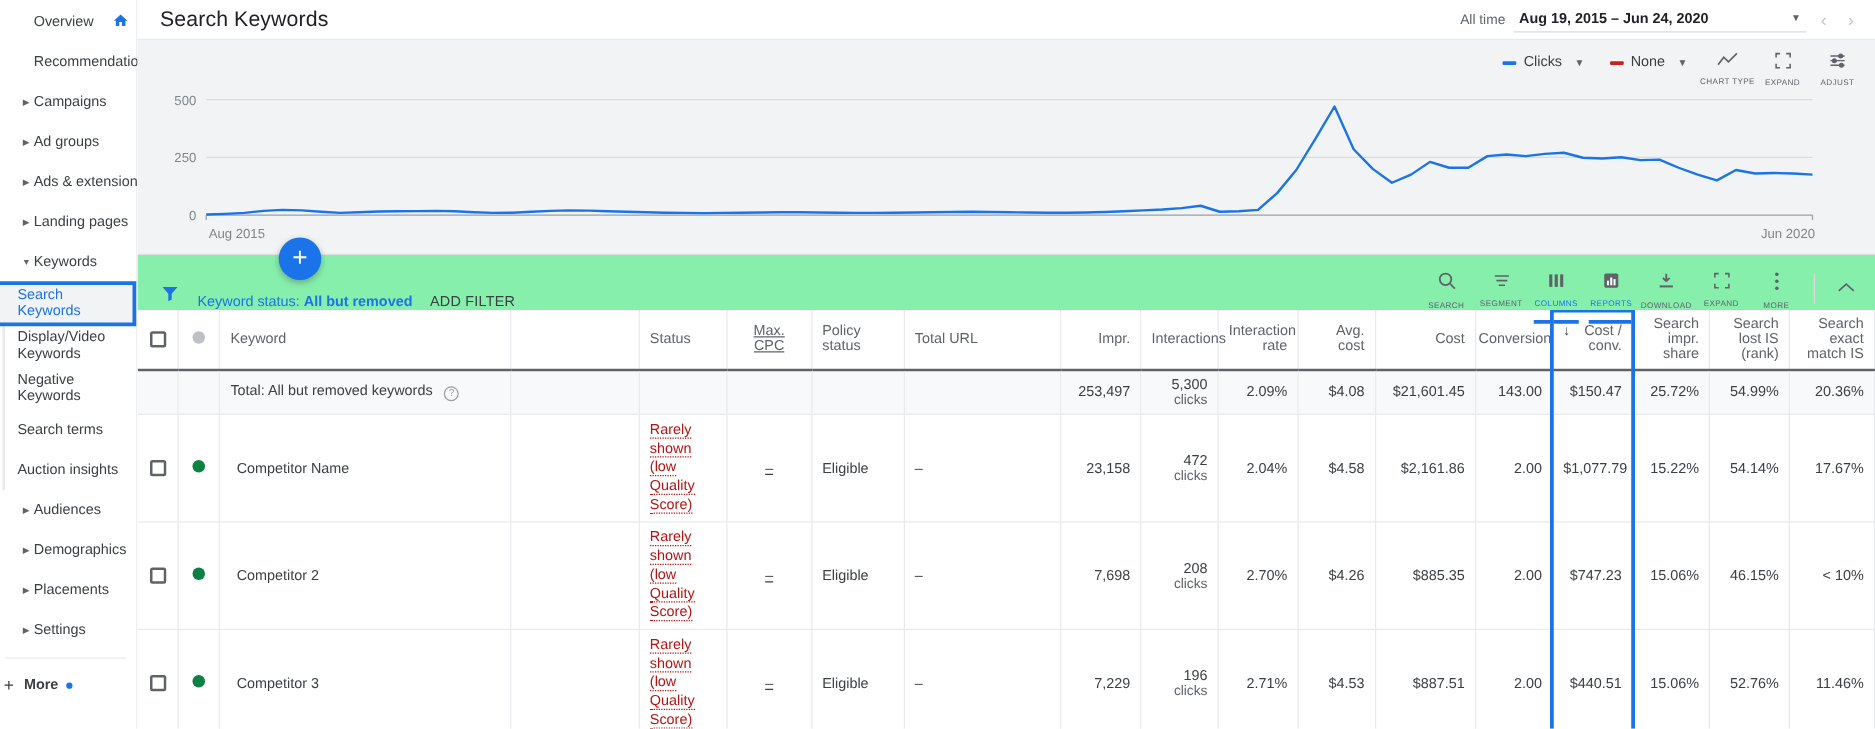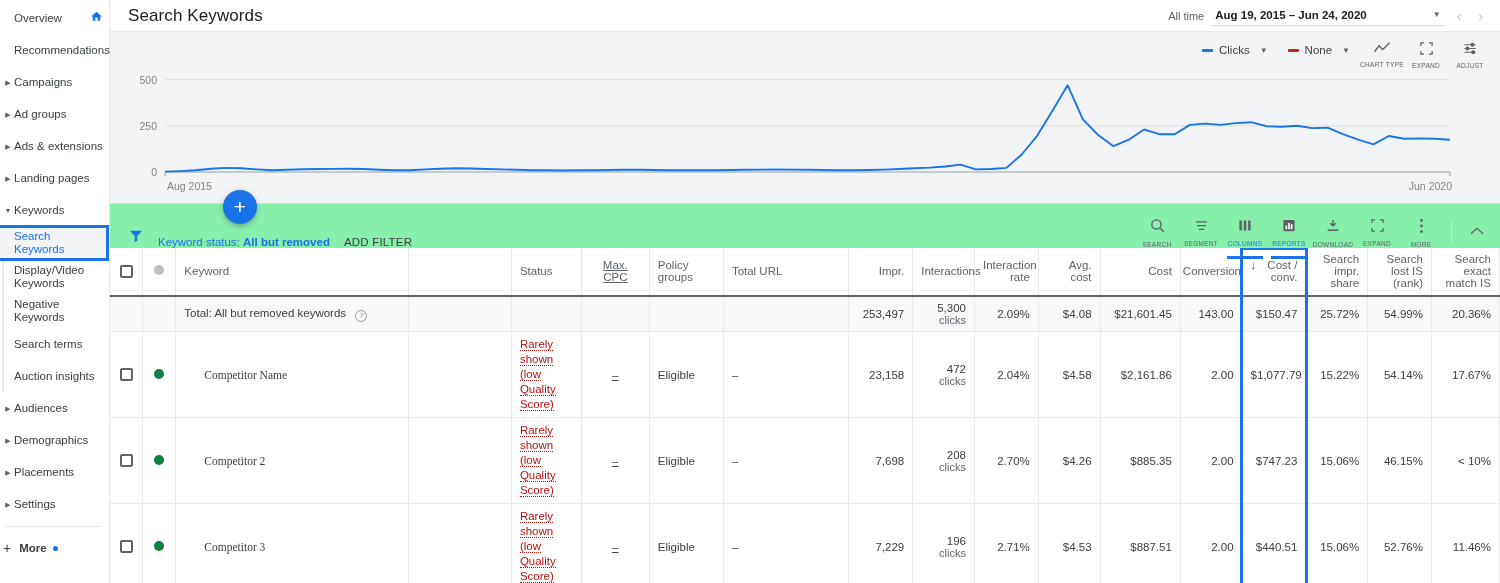--- a/index.html
+++ b/index.html
@@ -14,21 +14,21 @@
   
   .sidebar {
     width: 110px; min-width: 110px; height: 583px;
     background: #fff; position: relative;
     border-right: 1px solid #e8eaed;
     padding-top: 2px;
     font-size: 11.5px;
   }
   .nav-item {
     display: flex; align-items: center;
-    height: 32px; padding-left: 3px;
+    height: 32px; padding-left: 16px;
     color: #3c4043; white-space: nowrap;
     position: relative;
   }
   .nav-item .caret {
     width: 10px; min-width: 10px; font-size: 7px; color: #5f6368;
     line-height: 1; text-align: center; margin-right: 1px;
   }
   .nav-item .lbl { flex: 1; }
   .nav-item.no-caret .lbl { padding-left: 11px; }
   .nav-item .home-ic { color: #1a73e8; font-size: 13px; margin-right: 6px; }
@@ -147,21 +147,21 @@
   th.lft, td.lft { text-align: left; }
   tr.total-row td { background: #f8f9fa; height: 32px; }
   tr.data-row td { height: 70px; }
 
   .cb {
     width: 13px; height: 13px; border: 2px solid #5f6368;
     border-radius: 2px; display: inline-block; vertical-align: middle;
   }
   .dot-grey { width: 10px; height: 10px; border-radius: 50%; background: #bdc1c6; display:inline-block;}
   .dot-green { width: 10px; height: 10px; border-radius: 50%; background: #0d8043; display:inline-block;}
-  .kw-name { margin-left: 20px; font-family: Liberation Serif, serif; }
+  .kw-name { margin-left: 5px; }
   .help-ic {
     display: inline-block; width: 12px; height: 12px; border: 1px solid #9aa0a6;
     border-radius: 50%; font-size: 8px; line-height: 10px; text-align: center;
     color: #9aa0a6; margin-left: 6px; vertical-align: -1px;
   }
   .status-warn {
     color: #b31412; line-height: 15px;
     border-bottom: 1px dotted #b31412; display: inline;
   }
   .clicks-sub { color: #5f6368; font-size: 11px; display: block; }
@@ -460,21 +460,21 @@
             <th class="ctr">
               <span class="cb"></span>
             </th>
             <th class="ctr">
               <span class="dot-grey"></span>
             </th>
             <th class="lft">Keyword</th>
             <th class="lft"></th>
             <th class="lft">Status</th>
             <th class="ctr">Max. CPC</th>
-            <th class="lft">Policy groups</th>
+            <th class="lft">Policy status</th>
             <th class="lft">Total URL</th>
             <th class="num">Impr.</th>
             <th class="num">Interactions</th>
             <th class="num">Interaction rate</th>
             <th class="num">Avg. cost</th>
             <th class="num">Cost</th>
             <th class="num" style="overflow:hidden;white-space:nowrap;text-align:left;padding-left:2px;">Conversions</th>
             <th class="num sorted">
               <span class="sort-arrow" style="float:left">↓</span>
               <span>Cost / conv.</span>

